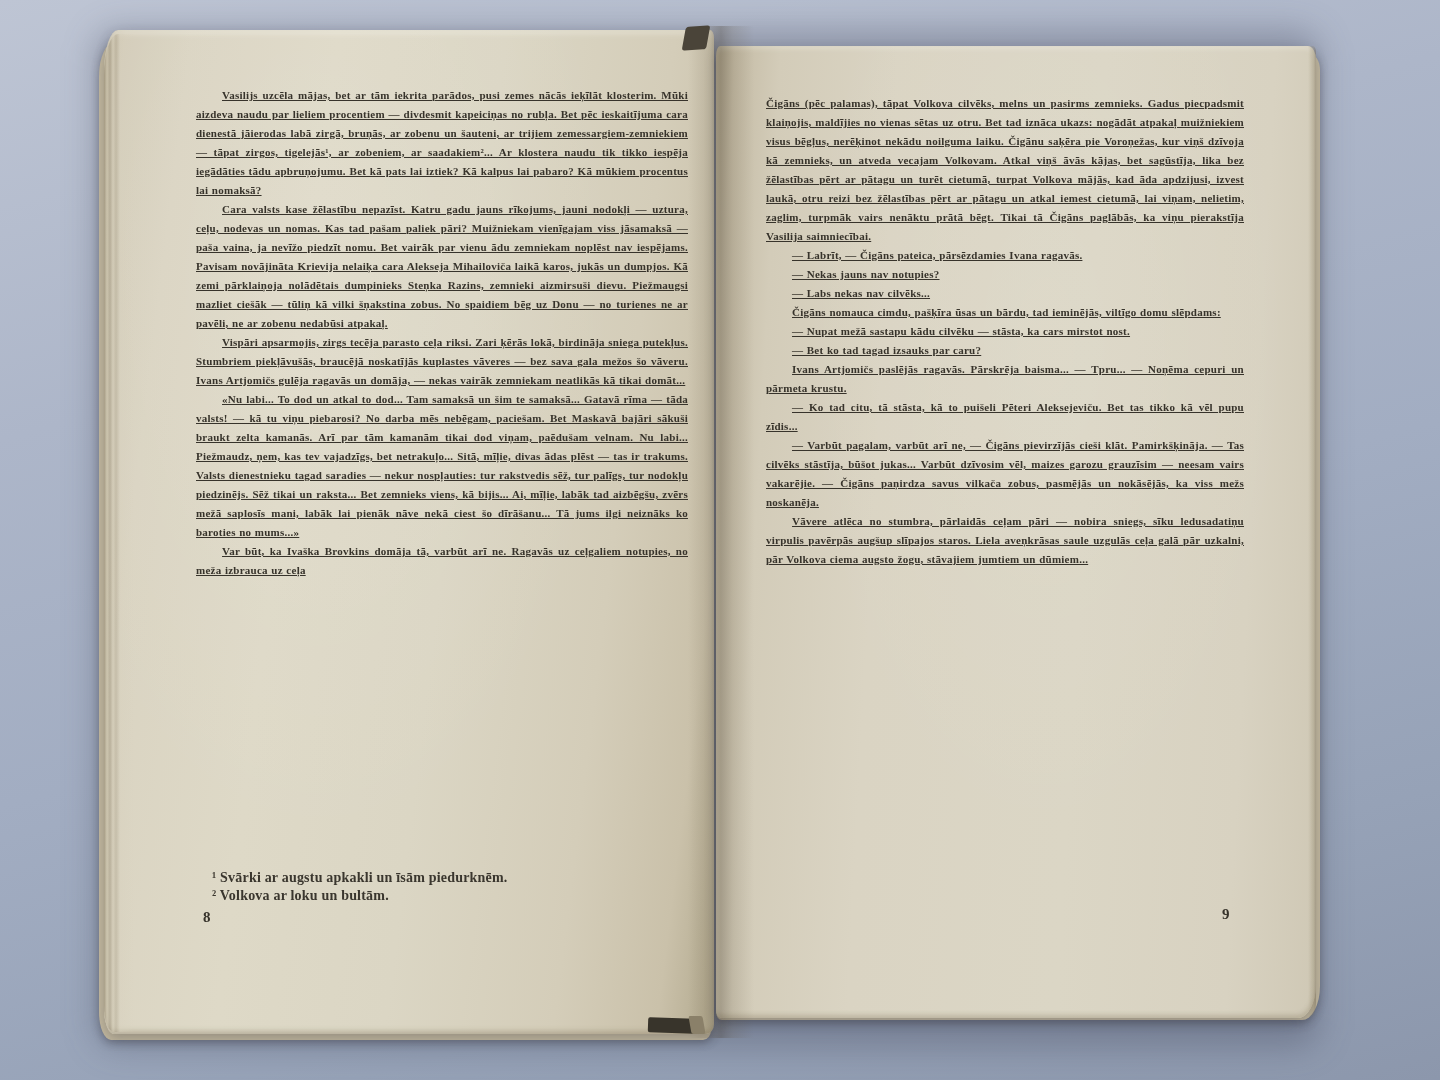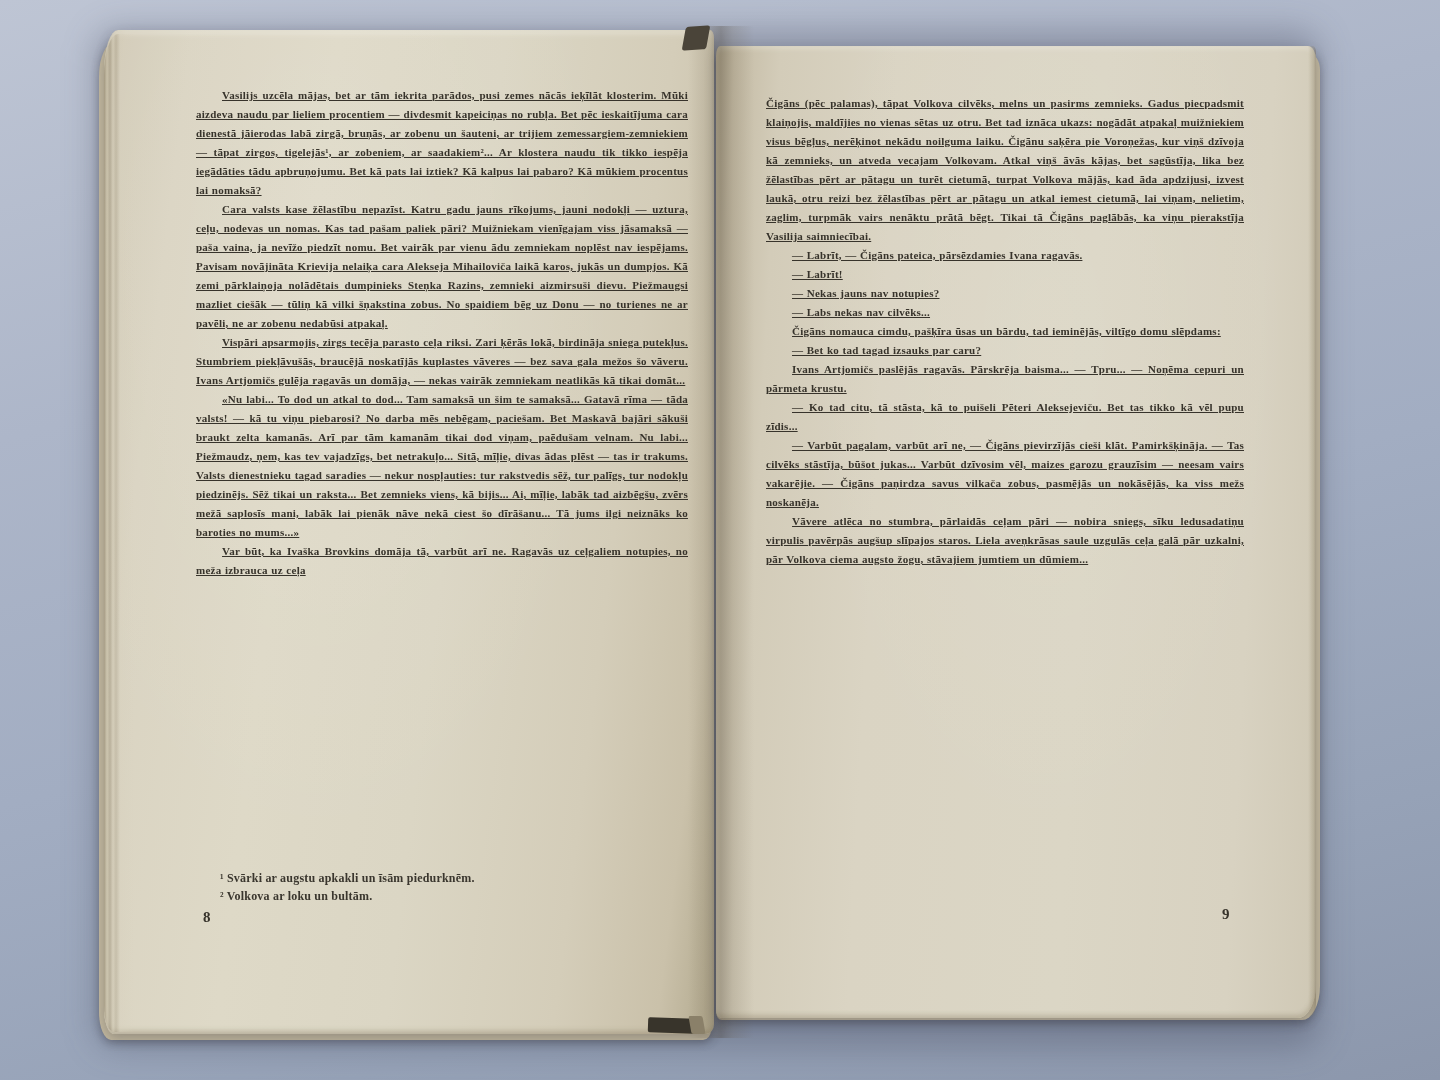--- a/index.html
+++ b/index.html
@@ -71,22 +71,22 @@
   }
   .text-block {
     position: absolute; color: #37332b; font-size: 11px; line-height: 19px;
     font-weight: bold; text-align: justify; letter-spacing: 0.25px; word-spacing: 0.5px; text-decoration: underline;
   }
   .text-block p.para { margin: 0; text-indent: 26px; }
   .text-block p.para.flush { text-indent: 0; }
   .text-left  { left: 196px; top: 86px;  width: 492px; }
   .text-right { left: 766px; top: 94px;  width: 478px; }
   .footnotes {
-    position: absolute; left: 220px; top: 869px; width: 470px;
-    color: #3a362e; font-size: 12px; line-height: 18px; font-weight: bold; letter-spacing: 0.2px;
+    position: absolute; left: 212px; top: 869px; width: 470px;
+    color: #3a362e; font-size: 14px; line-height: 18px; font-weight: bold; letter-spacing: 0.2px;
   }
   .footnote { margin: 0; }
   .pagenum {
     position: absolute; color: #37332b; font-size: 15px; font-weight: bold;
   }
   .pagenum-left  { left: 203px;  top: 909px; }
   .pagenum-right { left: 1222px; top: 906px; }
 </style>
 </head>
 <body>
@@ -116,24 +116,24 @@
   <div class="footnote">¹ Svārki ar augstu apkakli un īsām piedurknēm.</div>
       <div class="footnote">² Volkova ar loku un bultām.</div>
     </div>
 
   <div class="pagenum pagenum-left">8</div>
 
   <div class="text-block text-right">
 
   <p class="para flush">Čigāns (pēc palamas), tāpat Volkova cilvēks, melns un pasirms zemnieks. Gadus piecpadsmit klaiņojis, maldījies no vienas sētas uz otru. Bet tad iznāca ukazs: nogādāt atpakaļ muižniekiem visus bēgļus, nerēķinot nekādu noilguma laiku. Čigānu saķēra pie Voroņežas, kur viņš dzīvoja kā zemnieks, un atveda vecajam Volkovam. Atkal viņš āvās kājas, bet sagūstīja, lika bez žēlastības pērt ar pātagu un turēt cietumā, turpat Volkova mājās, kad āda apdzijusi, izvest laukā, otru reizi bez žēlastības pērt ar pātagu un atkal iemest cietumā, lai viņam, nelietim, zaglim, turpmāk vairs nenāktu prātā bēgt. Tikai tā Čigāns paglābās, ka viņu pierakstīja Vasilija saimniecībai.</p>
       <p class="para">— Labrīt, — Čigāns pateica, pārsēzdamies Ivana ragavās.</p>
-      <p class="para">— Labrīt!</p>
       <p class="para">— Nekas jauns nav notupies?</p>
       <p class="para">— Labs nekas nav cilvēks...</p>
       <p class="para">Čigāns nomauca cimdu, pašķīra ūsas un bārdu, tad ieminējās, viltīgo domu slēpdams:</p>
+      <p class="para">— Nupat mežā sastapu kādu cilvēku — stāsta, ka cars mirstot nost.</p>
       <p class="para">— Bet ko tad tagad izsauks par caru?</p>
       <p class="para">Ivans Artjomičs paslējās ragavās. Pārskrēja baisma... — Tpru... — Noņēma cepuri un pārmeta krustu.</p>
       <p class="para">— Ko tad citu, tā stāsta, kā to puišeli Pēteri Aleksejeviču. Bet tas tikko kā vēl pupu zīdis...</p>
       <p class="para">— Varbūt pagalam, varbūt arī ne, — Čigāns pievirzījās cieši klāt. Pamirkšķināja. — Tas cilvēks stāstīja, būšot jukas... Varbūt dzīvosim vēl, maizes garozu grauzīsim — neesam vairs vakarējie. — Čigāns paņirdza savus vilkača zobus, pasmējās un nokāsējās, ka viss mežs noskanēja.</p>
       <p class="para">Vāvere atlēca no stumbra, pārlaidās ceļam pāri — nobira sniegs, sīku ledusadatiņu virpulis pavērpās augšup slīpajos staros. Liela aveņkrāsas saule uzgulās ceļa galā pār uzkalni, pār Volkova ciema augsto žogu, stāvajiem jumtiem un dūmiem...</p>
     </div>
 
   <div class="pagenum pagenum-right">9</div>
 </div>
 

